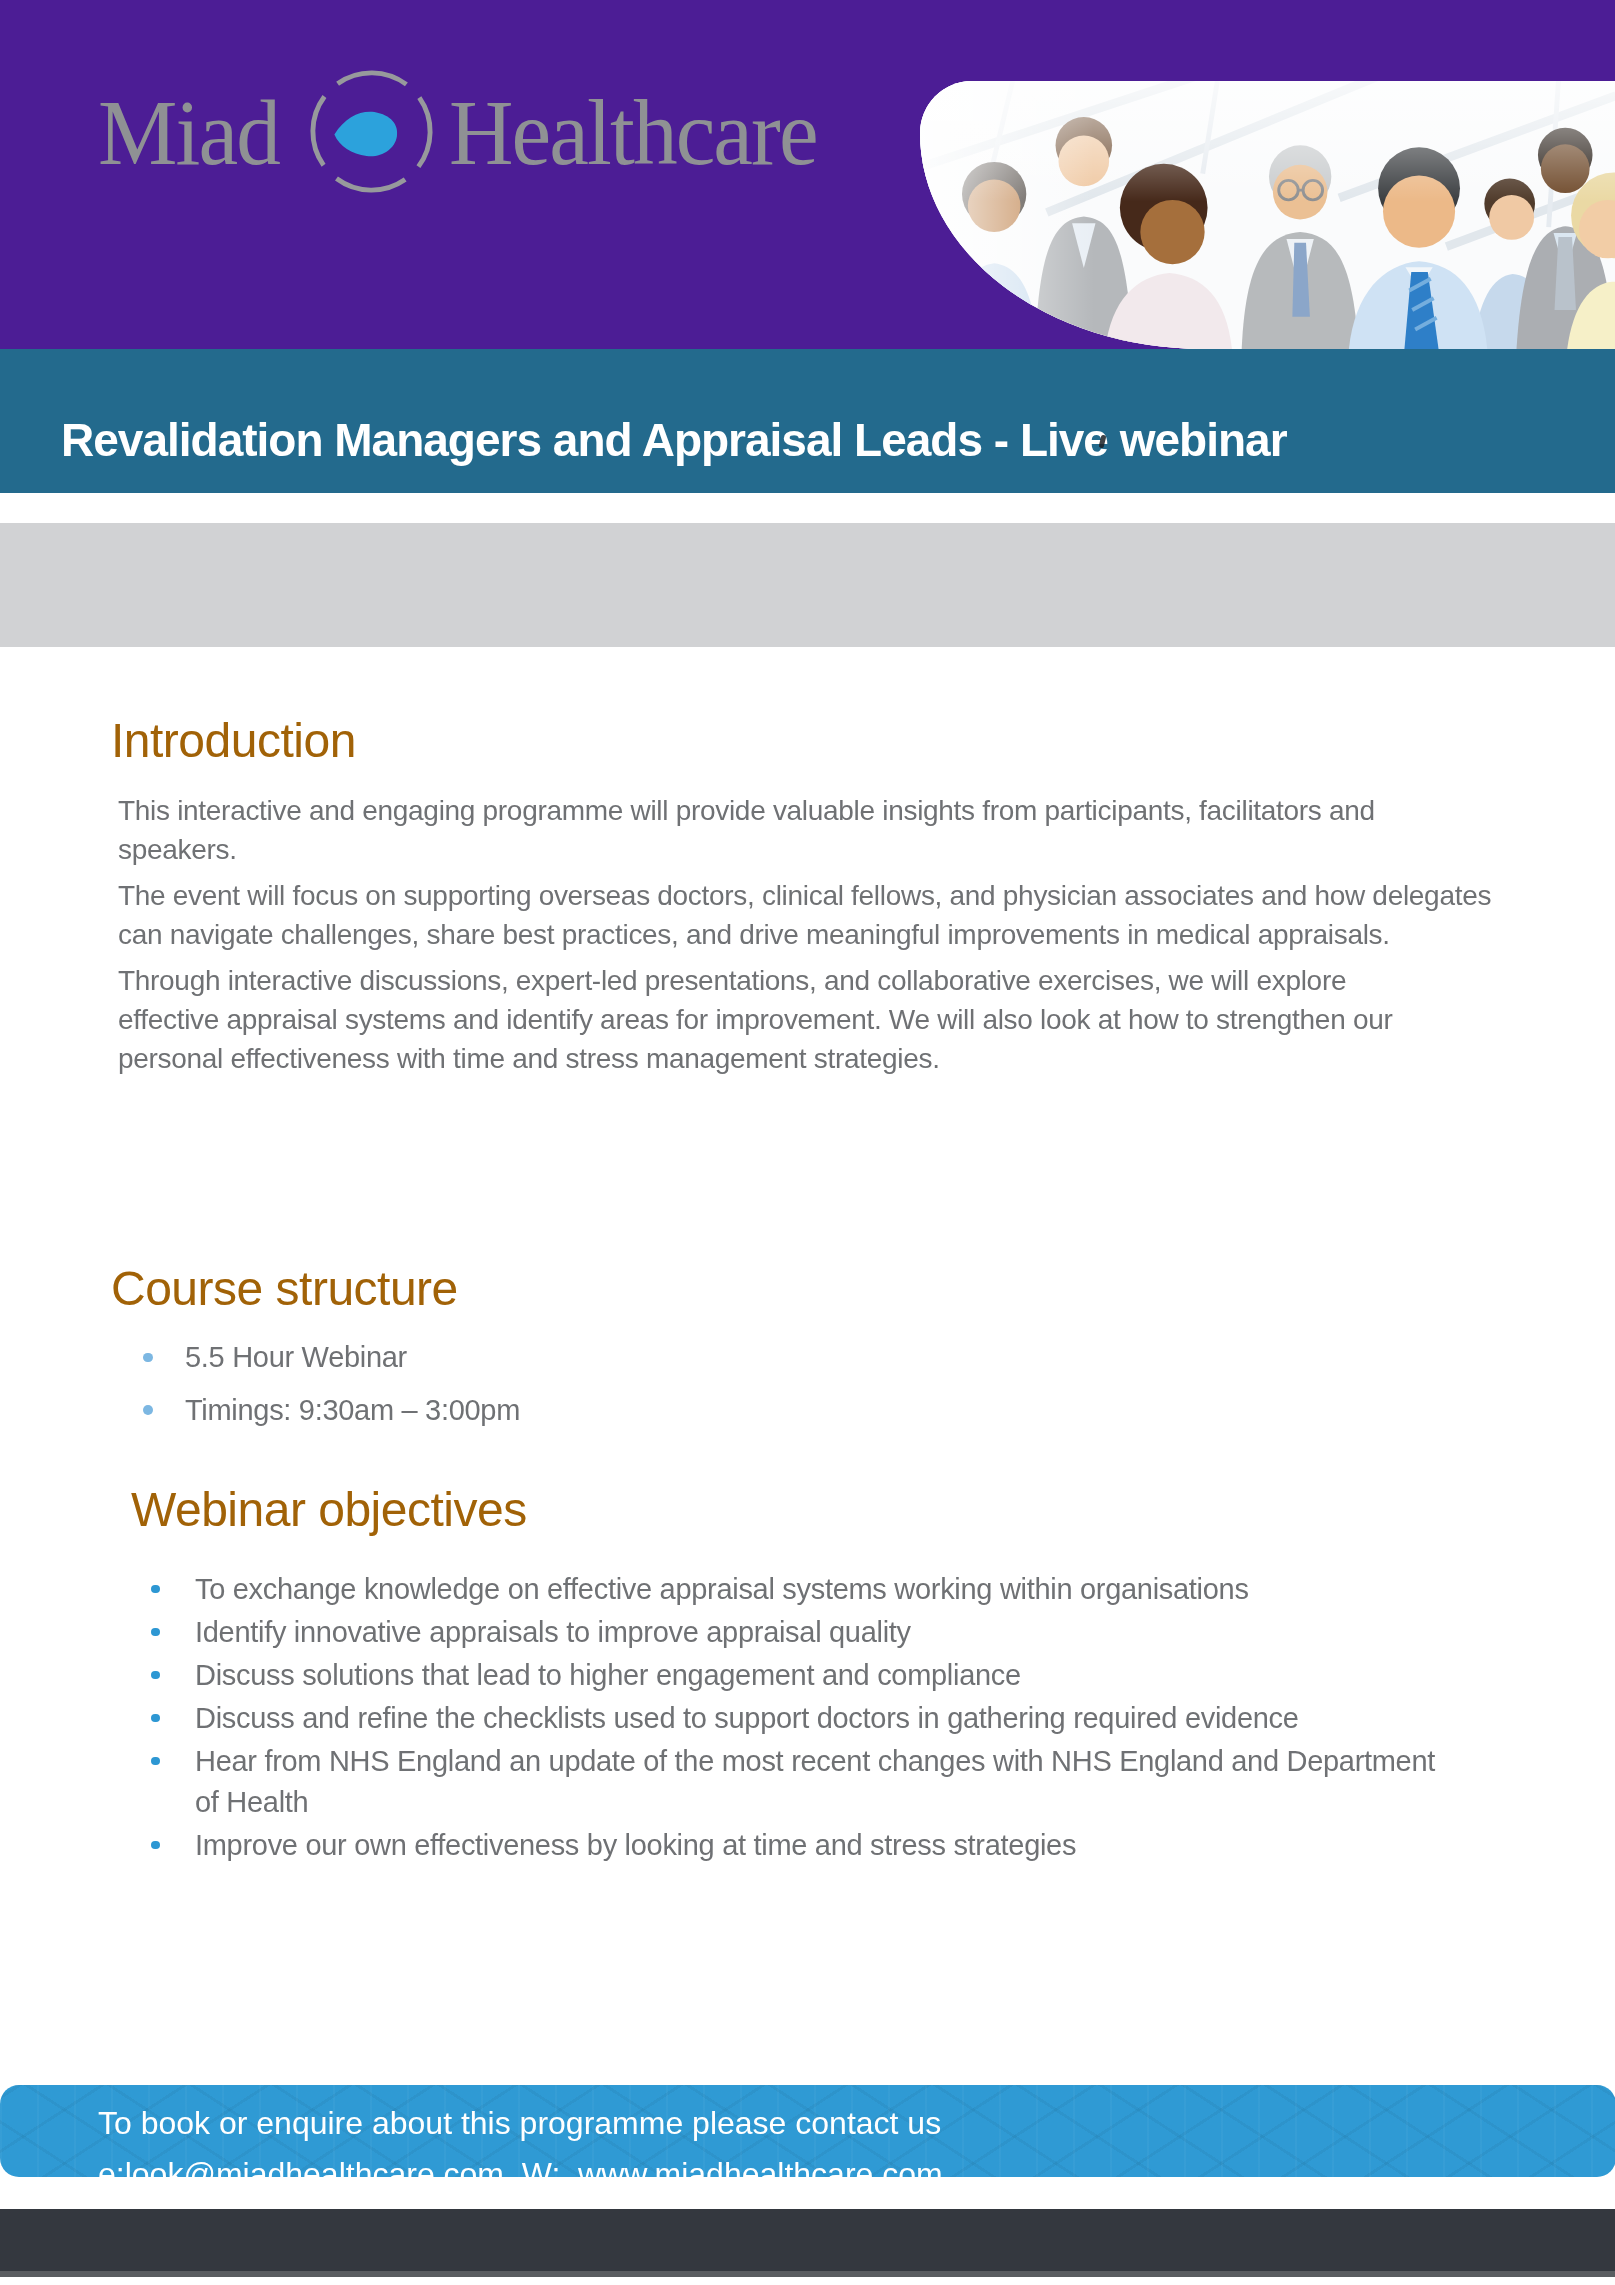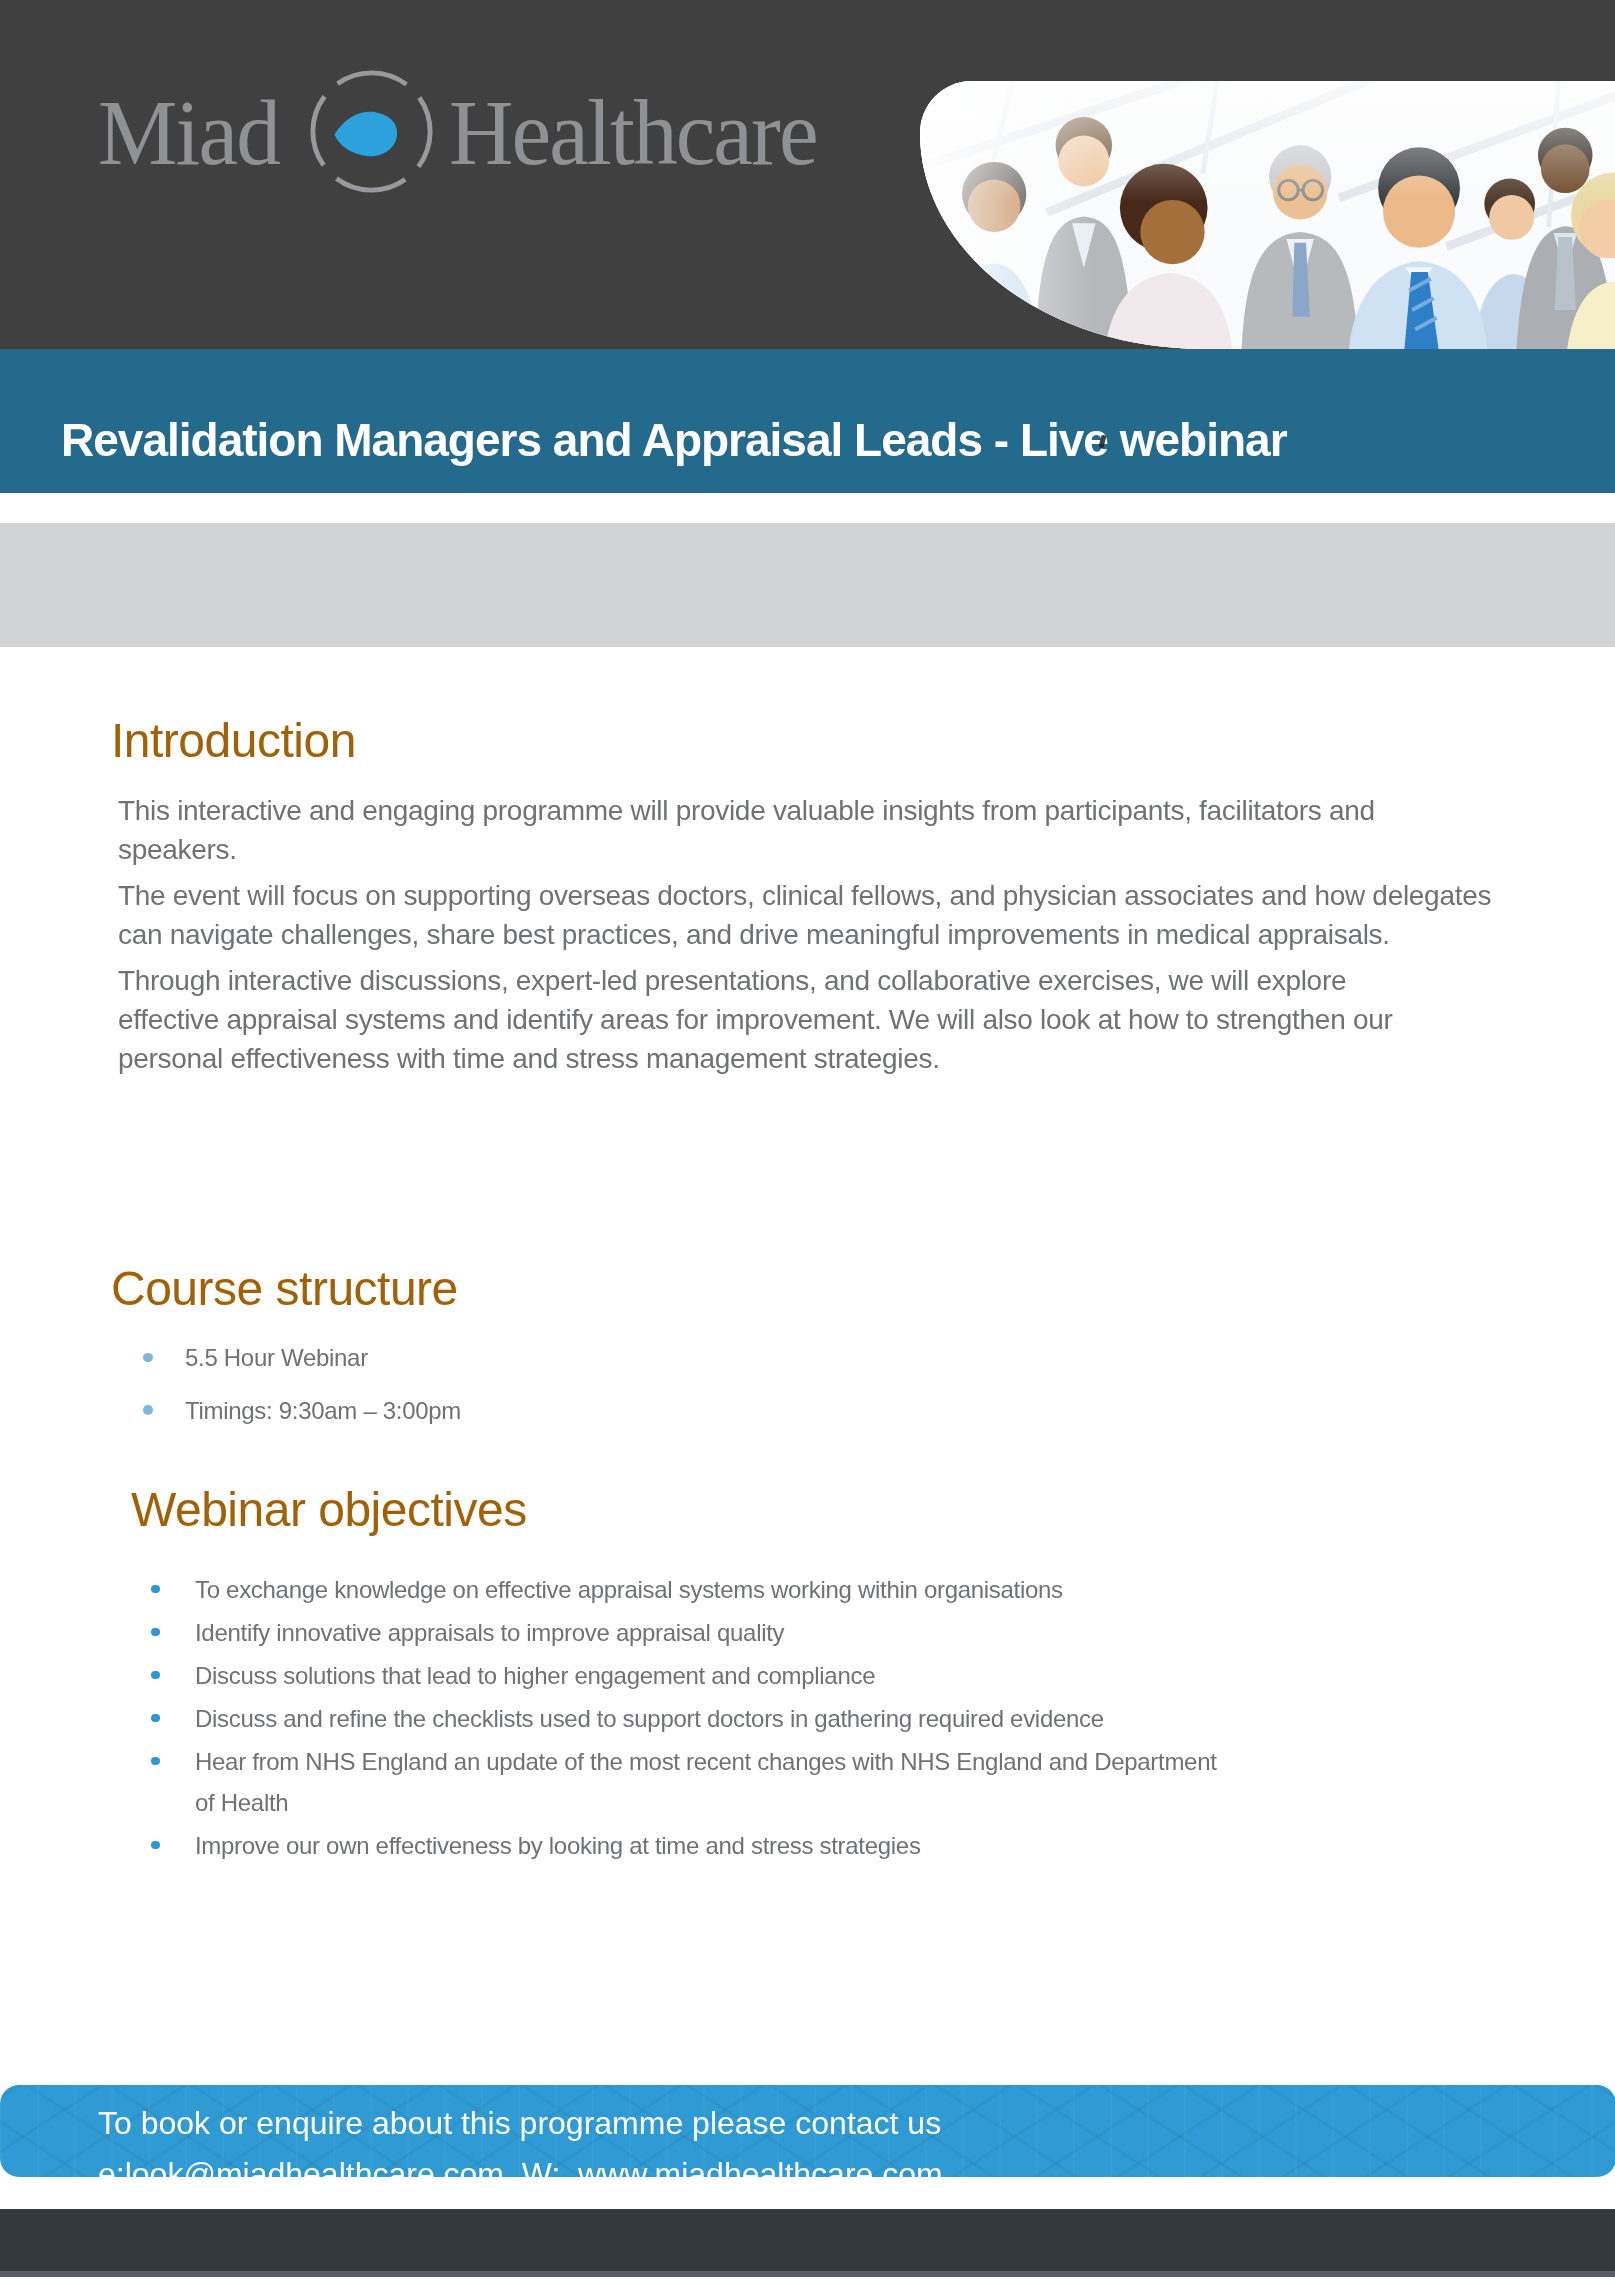--- a/index.html
+++ b/index.html
@@ -2,21 +2,21 @@
 <html><head>
 <meta charset="utf-8">
 <style>
   html,body{margin:0;padding:0;background:#ffffff;}
   .page{
     position:relative;width:1616px;height:2285px;background:#ffffff;
     font-family:"Liberation Sans",sans-serif;overflow:hidden;
   }
 
   
-  .header{position:absolute;top:0;left:0;right:0;height:349px;background:#404040;}
+  .header{position:absolute;top:0;left:0;right:0;height:349px;background:#4c1d95;}
   .logo{position:absolute;left:98px;top:68px;display:flex;align-items:center;}
   .logo-word{
     font-family:"Liberation Serif",serif;font-size:94px;color:#8f9194;
     letter-spacing:-2px;line-height:1;transform:scaleX(.95);transform-origin:left center;
   }
   .logo-icon{margin:0 13.7px 0 19.5px;}
 
   
   .photo{
     position:absolute;top:81px;left:920px;width:696px;height:268px;
@@ -47,21 +47,21 @@
   .h-intro{top:70px;left:111px;}
   .h-course{top:618px;left:111px;}
   .h-objectives{top:839px;left:131px;}
 
   .intro-paragraphs{position:absolute;top:137px;left:111px;width:1468px;}
   .intro-paragraphs p{
     margin:7px;font-size:28px;line-height:39px;letter-spacing:-0.3px;white-space:pre-line;
   }
 
   ul.bullets{list-style:none;margin:0;padding:0;position:absolute;}
-  ul.bullets li{position:relative;font-size:24px;letter-spacing:-0.3px;white-space:pre-line;}
+  ul.bullets li{position:relative;font-size:29px;letter-spacing:-0.3px;white-space:pre-line;}
   ul.bullets li::before{
     content:"";position:absolute;left:0;border-radius:50%;
   }
   .course-list{top:691px;left:143px;width:1395px;}
   .course-list li{line-height:39px;margin-bottom:13.7px;padding-left:42px;}
   .course-list li::before{top:14.6px;width:9.8px;height:9.8px;background:#7cb7e2;}
   .objectives-list{top:922px;left:151px;width:1365px;}
   .objectives-list li{line-height:41px;margin-bottom:2px;padding-left:44px;}
   .objectives-list li::before{top:15.6px;width:8.8px;height:8.8px;background:#2d97d3;}
 

